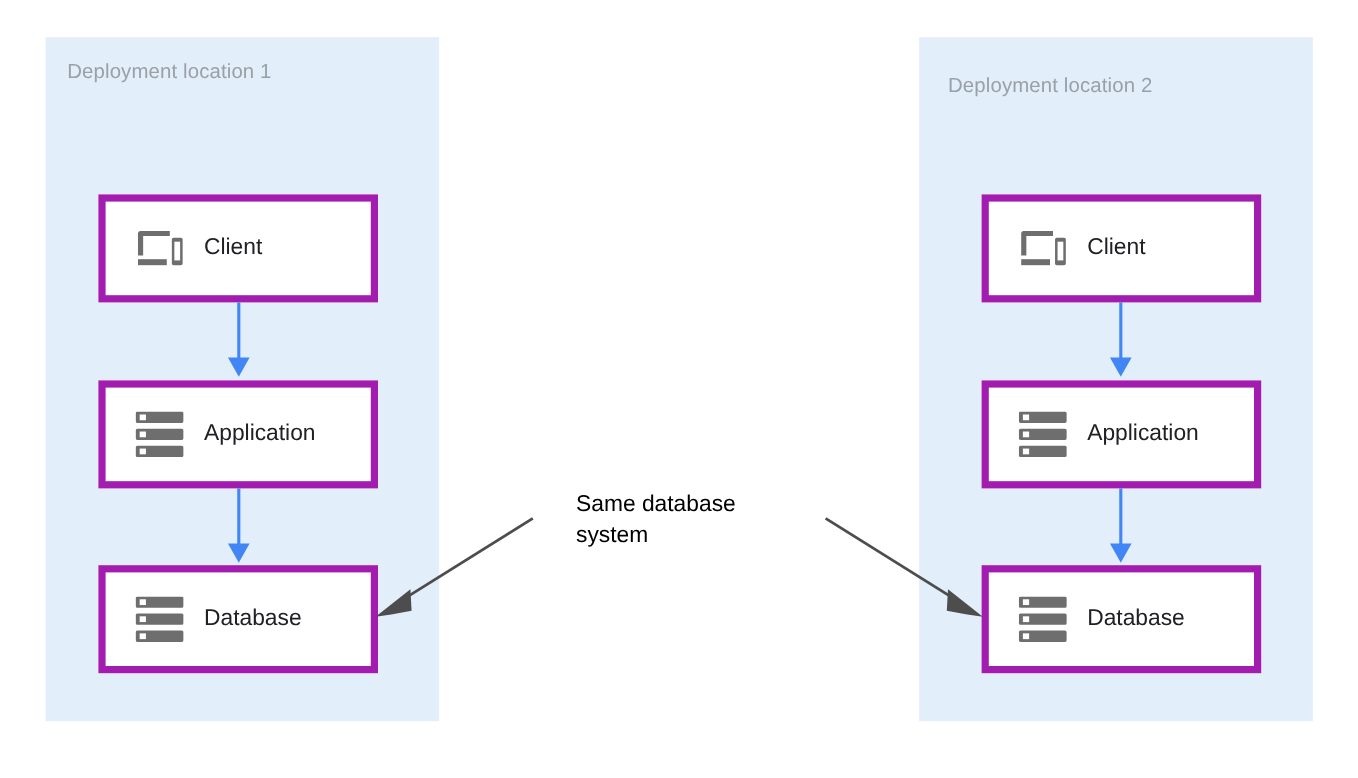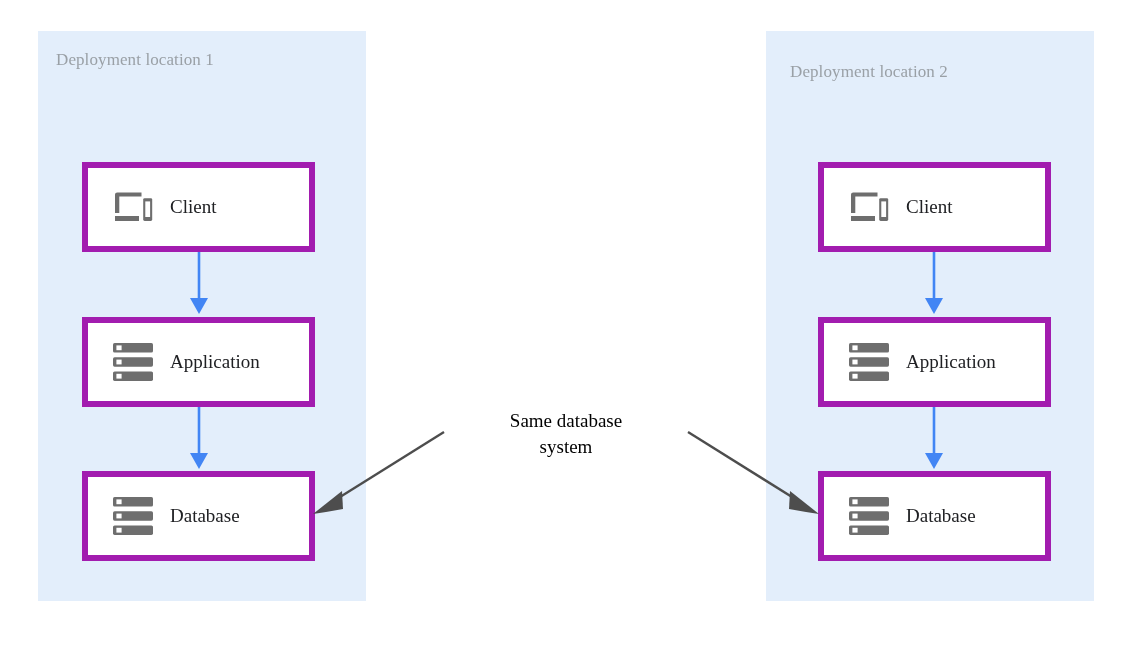--- a/index.html
+++ b/index.html
@@ -12,21 +12,20 @@
     height: 648px;
     font-family: "Liberation Sans", sans-serif;
     position: relative;
     overflow: hidden;
   }
   #canvas {
     position: absolute;
     left: 0; top: 0;
     width: 1132px;
     height: 648px;
-    font-family: Liberation Serif, serif;
   }
   .zone {
     position: absolute;
     background: #e3eefb;
   }
   .zone-label {
     position: absolute;
     font-size: 17px;
     color: #9aa0a6;
     letter-spacing: 0.1px;
@@ -59,21 +58,20 @@
     position: absolute;
     left: 0; top: 0;
     width: 1132px;
     height: 648px;
     pointer-events: none;
   }
   .annot-text {
     position: absolute;
     font-size: 19px;
     color: #000000;
-    text-align: center;
     line-height: 26px;
     white-space: pre-line;
   }
 </style>
 </head>
 <body>
 
 <div id="canvas">
 
   <div class="zone" style="left:38px; top:31px; width:328px; height:570px;"></div>

